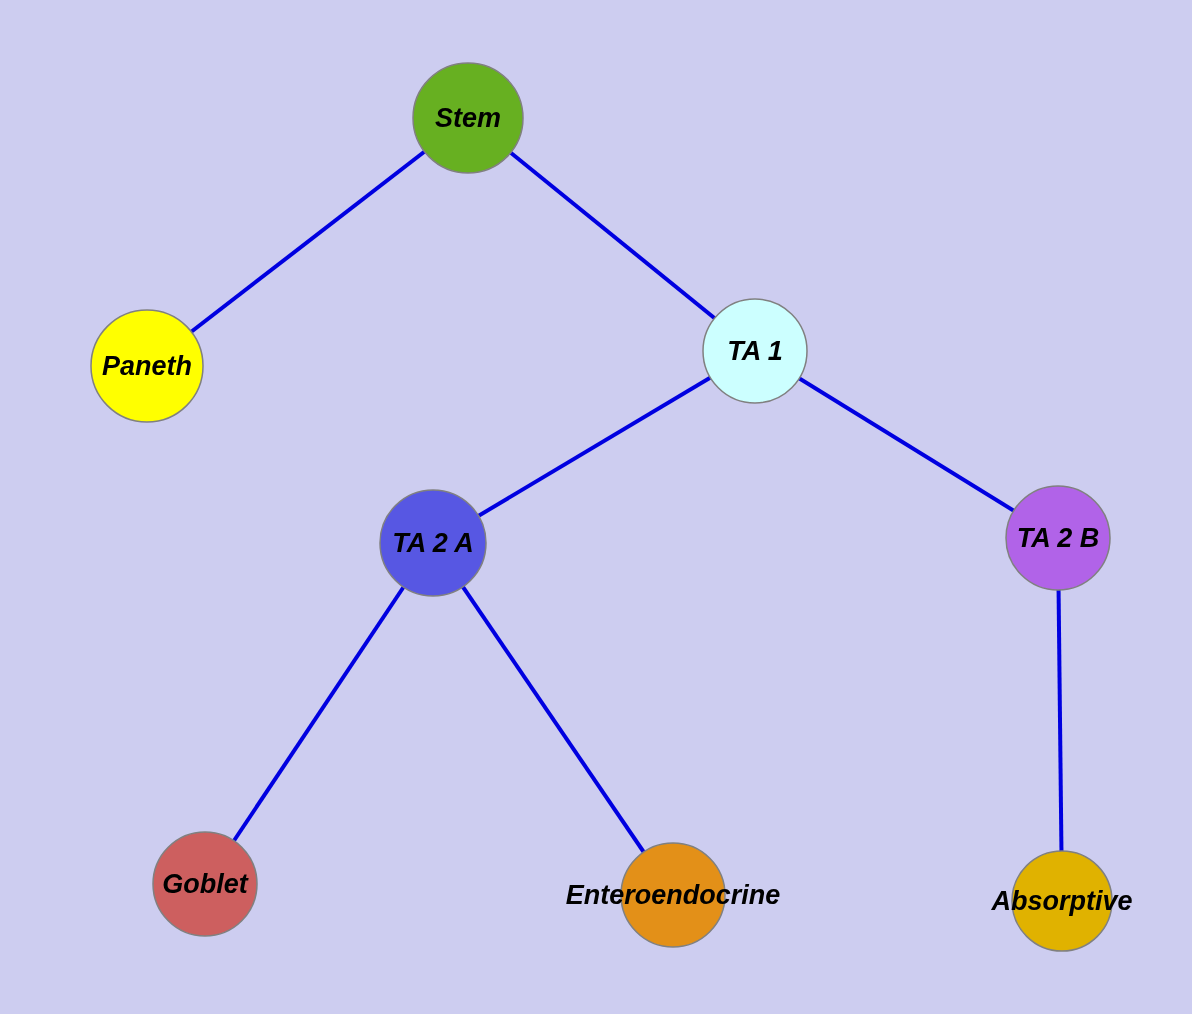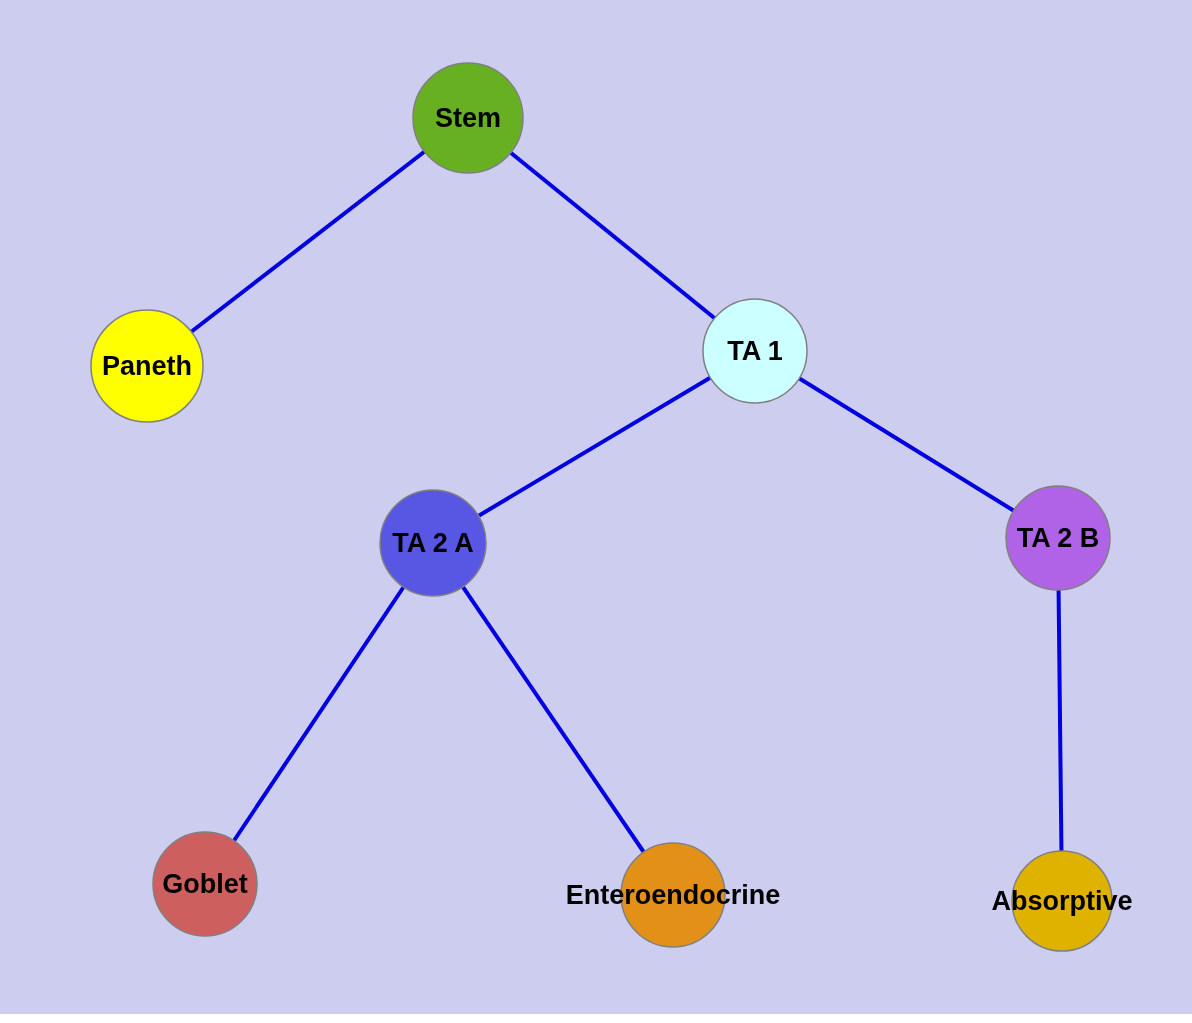--- a/index.html
+++ b/index.html
@@ -10,20 +10,21 @@
   body {
     width: 1192px;
     height: 1023px;
     overflow: hidden;
     font-family: "Liberation Sans", sans-serif;
   }
   #canvas {
     position: relative;
     width: 1192px;
     height: 1023px;
+    font-style: italic;
   }
   svg {
     display: block;
   }
   .node-label {
     font-family: "Liberation Sans", sans-serif;
     font-weight: bold;
     font-size: 27px;
     pointer-events: none;
   }

